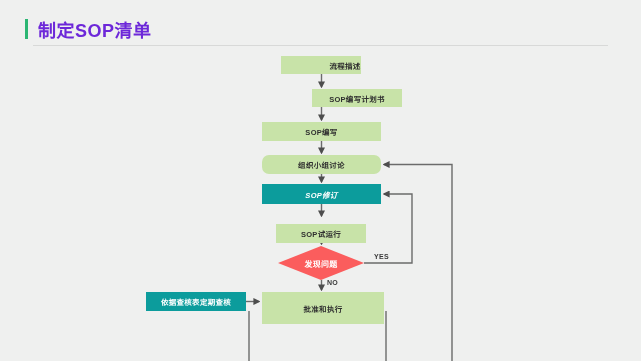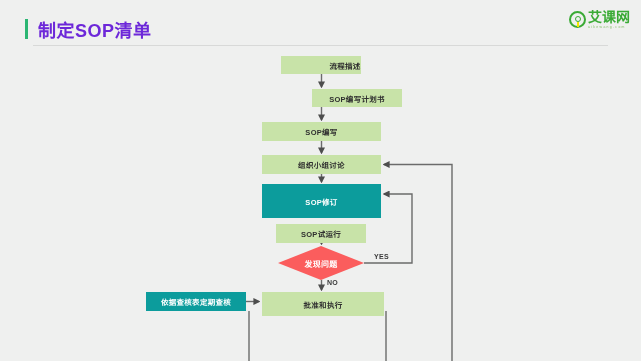--- a/index.html
+++ b/index.html
@@ -170,27 +170,20 @@
   }
 </style>
 </head>
 <body>
 
 <div id="slide-header">
   <div id="title-accent-bar"></div>
   <div id="page-title">制定SOP清单</div>
   <div id="header-rule"></div>
 
-  <div id="brand-logo">
-    <div id="logo-mark"></div>
-    <div id="logo-text-wrap">
-      <div id="logo-name">艾课网</div>
-      <div id="logo-domain">aikewang.com</div>
-    </div>
-  </div>
 </div>
 
 <div id="flow-canvas">
 
   <svg id="flow-svg" width="641" height="313">
     <defs>
       <marker id="arrow" viewBox="0 0 10 10" refX="8" refY="5" markerWidth="5" markerHeight="5" orient="auto-start-reverse">
         <path d="M 0 0 L 10 5 L 0 10 z" fill="#4d4d4d"></path>
       </marker>
     </defs>
@@ -213,28 +206,28 @@
 
       <path d="M 364 215 L 412 215 L 412 146 L 384 146"></path>
 
       <path d="M 429 337.5 L 452 337.5 L 452 116.5 L 384 116.5"></path>
     </g>
   </svg>
 
   <div class="node green" style="left:281px; top:8px;   width:80px;  height:18px;padding-left:48px;">流程描述</div>
   <div class="node green" style="left:276px; top:41px;  width:90px;  height:18px;margin-left:36px;">SOP编写计划书</div>
   <div class="node green" style="left:262px; top:74px;  width:119px; height:19px;">SOP编写</div>
-  <div class="node green" style="left:262px; top:107px; width:119px; height:19px;">组织小组讨论</div>
-  <div class="node teal" style="left:262px; top:136px; width:119px; height:34px;">SOP修订</div>
+  <div class="node green" style="left:262px; top:107px; width:119px; height:19px;border-radius:7px;">组织小组讨论</div>
+  <div class="node teal" style="left:262px; top:136px; width:119px; height:20px;font-style:italic;">SOP修订</div>
   <div class="node green" style="left:276px; top:170px; width:90px;  height:19px;margin-top:6px;">SOP试运行</div>
 
   <div class="node diamond" style="left:278px; top:198px; width:86px;  height:34px;">
     <span class="diamond-shape"></span>
     <span class="diamond-label">发现问题</span>
   </div>
 
   <div class="node teal" style="left:146px; top:244px; width:100px; height:19px;font-family:Liberation Serif, serif;">依据查核表定期查核</div>
-  <div class="node green" style="left:262px; top:244px; width:122px; height:24px;">批准和执行</div>
+  <div class="node green" style="left:262px; top:244px; width:122px; height:32px;">批准和执行</div>
 
   <div class="edge-label" style="left:374px; top:205px;">YES</div>
   <div class="edge-label" style="left:327px; top:231px;">NO</div>
 
 </div>
 
 </body></html>

